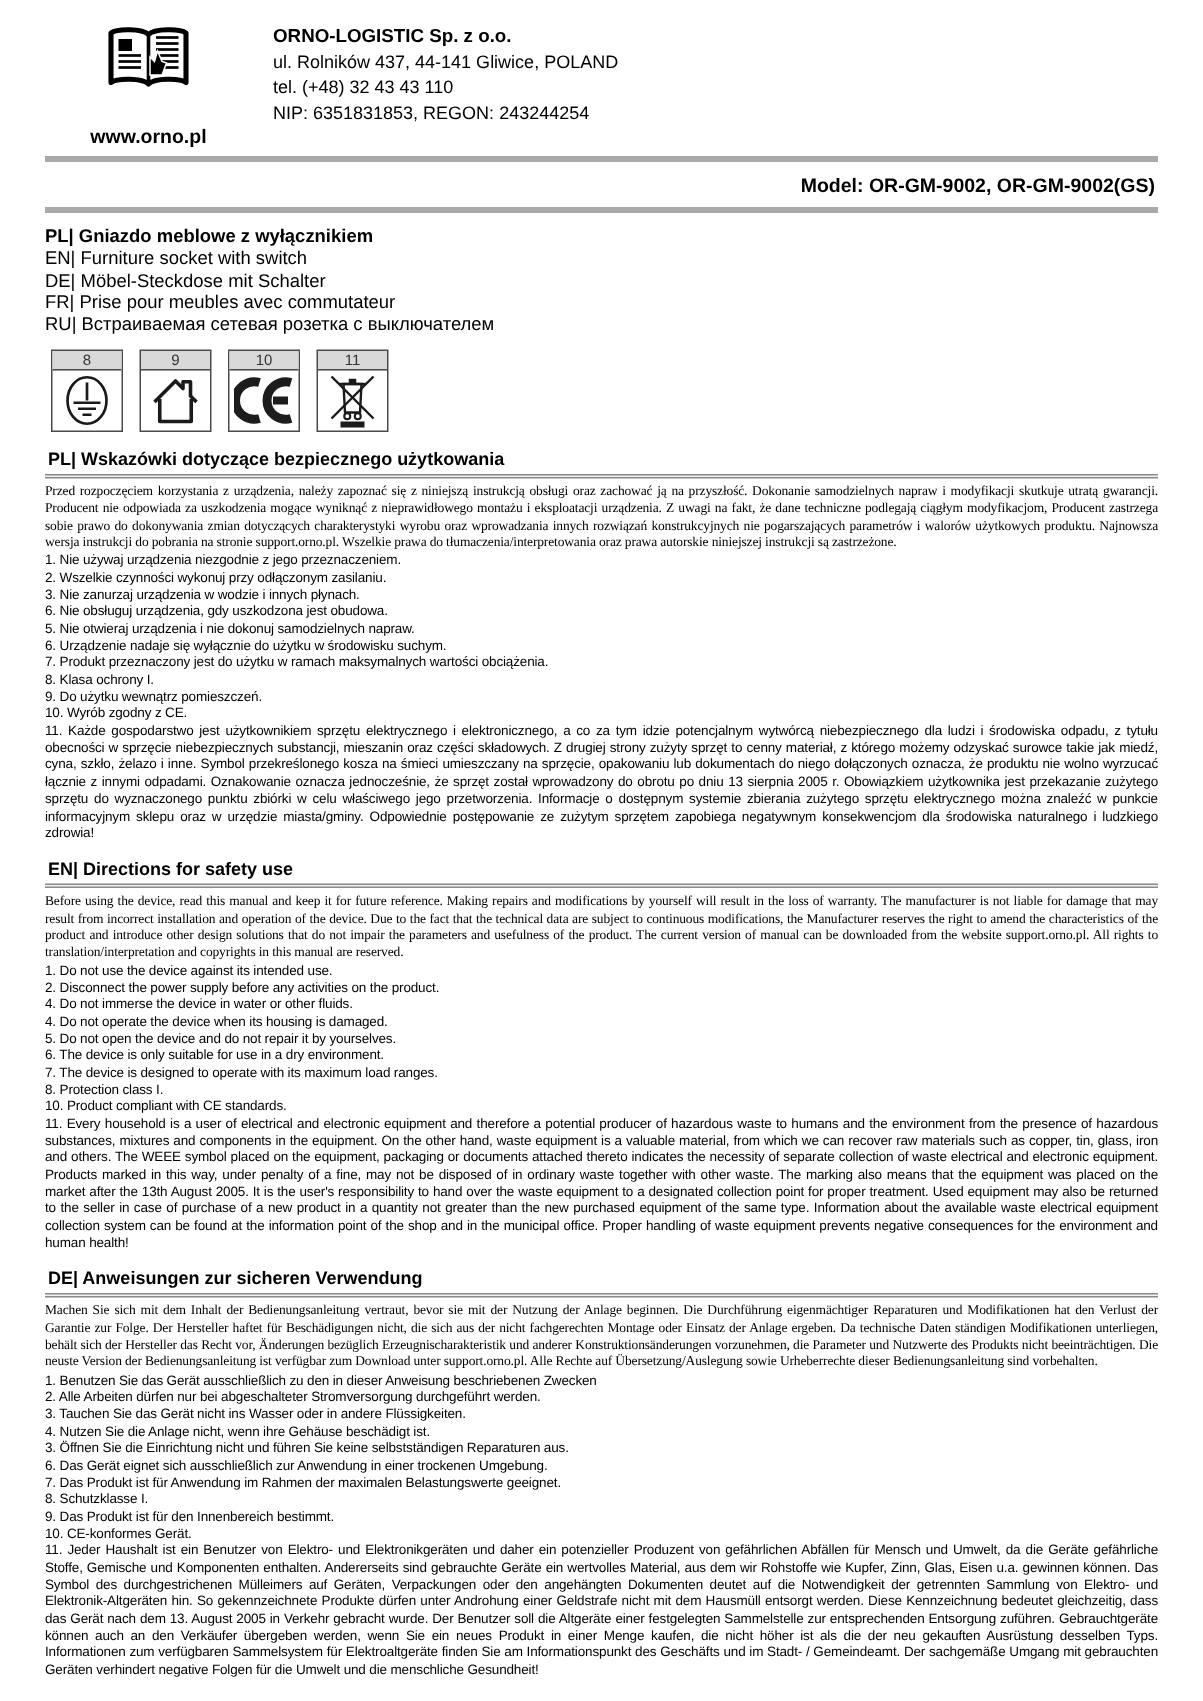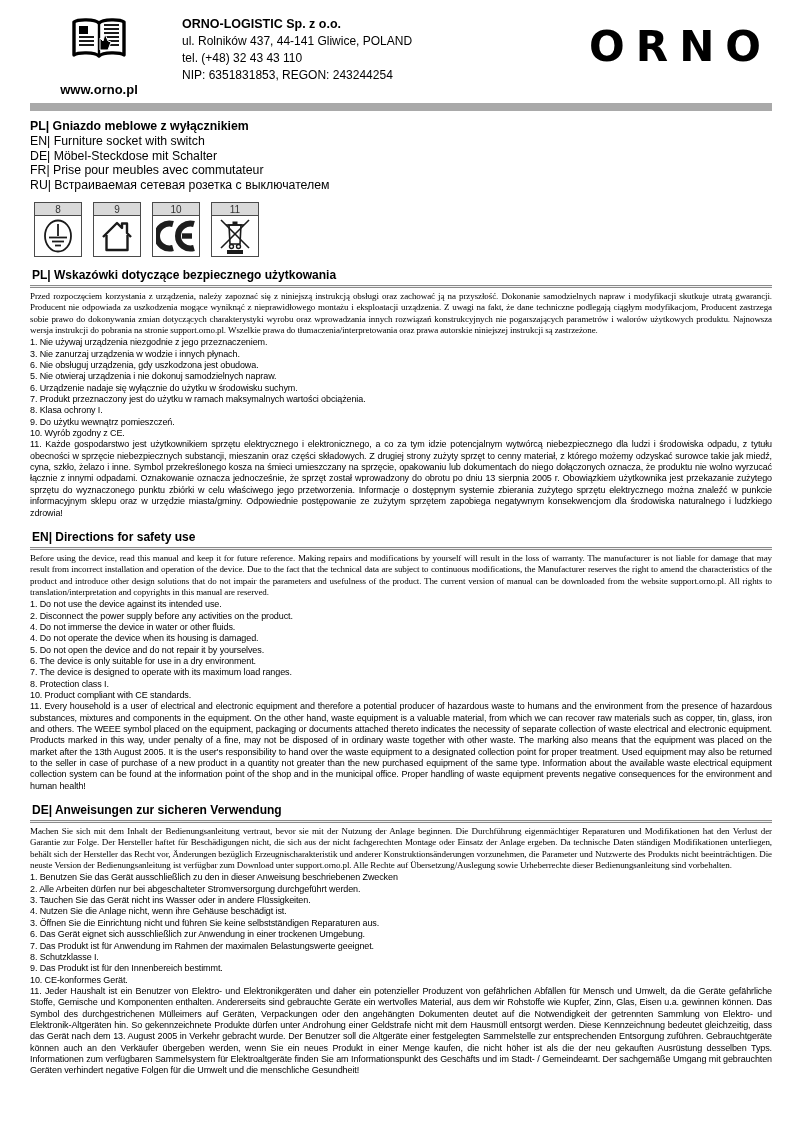--- a/index.html
+++ b/index.html
@@ -66,24 +66,24 @@
         </svg>
       </span>
       <div class="site">www.orno.pl</div>
     </div>
     <div class="hdr-mid">
       <div class="co">ORNO-LOGISTIC Sp. z o.o.</div>
       <div>ul. Rolników 437, 44-141 Gliwice, POLAND</div>
       <div>tel. (+48) 32 43 43 110</div>
       <div>NIP: 6351831853, REGON: 243244254</div>
     </div>
-    <div class="logo">ORNO</div>
   </div>
 
   <div class="rule-thick r1"></div>
+  <div class="model-row">Model: OR-GM-9002, OR-GM-9002(GS)</div>
   <div class="rule-thick"></div>
 
   <div class="titles">
     <div class="t0">PL| Gniazdo meblowe z wyłącznikiem</div>
     <div>EN| Furniture socket with switch</div>
     <div>DE| Möbel-Steckdose mit Schalter</div>
     <div>FR| Prise pour meubles avec commutateur</div>
     <div>RU| Встраиваемая сетевая розетка с выключателем</div>
   </div>
 
@@ -134,20 +134,21 @@
         </svg>
       </div>
     </div>
   </div>
 
   <div>
     <div class="sec-head">PL| Wskazówki dotyczące bezpiecznego użytkowania</div>
     <div class="sec-rule"></div>
     <div class="body-text">Przed rozpoczęciem korzystania z urządzenia, należy zapoznać się z niniejszą instrukcją obsługi oraz zachować ją na przyszłość. Dokonanie samodzielnych napraw i modyfikacji skutkuje utratą gwarancji. Producent nie odpowiada za uszkodzenia mogące wyniknąć z nieprawidłowego montażu i eksploatacji urządzenia. Z uwagi na fakt, że dane techniczne podlegają ciągłym modyfikacjom, Producent zastrzega sobie prawo do dokonywania zmian dotyczących charakterystyki wyrobu oraz wprowadzania innych rozwiązań konstrukcyjnych nie pogarszających parametrów i walorów użytkowych produktu. Najnowsza wersja instrukcji do pobrania na stronie support.orno.pl. Wszelkie prawa do tłumaczenia/interpretowania oraz prawa autorskie niniejszej instrukcji są zastrzeżone.</div>
     <div class="item">1. Nie używaj urządzenia niezgodnie z jego przeznaczeniem.</div>
+    <div class="item">2. Wszelkie czynności wykonuj przy odłączonym zasilaniu.</div>
     <div class="item">3. Nie zanurzaj urządzenia w wodzie i innych płynach.</div>
     <div class="item">6. Nie obsługuj urządzenia, gdy uszkodzona jest obudowa.</div>
     <div class="item">5. Nie otwieraj urządzenia i nie dokonuj samodzielnych napraw.</div>
     <div class="item">6. Urządzenie nadaje się wyłącznie do użytku w środowisku suchym.</div>
     <div class="item">7. Produkt przeznaczony jest do użytku w ramach maksymalnych wartości obciążenia.</div>
     <div class="item">8. Klasa ochrony I.</div>
     <div class="item">9. Do użytku wewnątrz pomieszczeń.</div>
     <div class="item">10. Wyrób zgodny z CE.</div>
     <div class="item">11. Każde gospodarstwo jest użytkownikiem sprzętu elektrycznego i elektronicznego, a co za tym idzie potencjalnym wytwórcą niebezpiecznego dla ludzi i środowiska odpadu, z tytułu obecności w sprzęcie niebezpiecznych substancji, mieszanin oraz części składowych. Z drugiej strony zużyty sprzęt to cenny materiał, z którego możemy odzyskać surowce takie jak miedź, cyna, szkło, żelazo i inne. Symbol przekreślonego kosza na śmieci umieszczany na sprzęcie, opakowaniu lub dokumentach do niego dołączonych oznacza, że produktu nie wolno wyrzucać łącznie z innymi odpadami. Oznakowanie oznacza jednocześnie, że sprzęt został wprowadzony do obrotu po dniu 13 sierpnia 2005 r. Obowiązkiem użytkownika jest przekazanie zużytego sprzętu do wyznaczonego punktu zbiórki w celu właściwego jego przetworzenia. Informacje o dostępnym systemie zbierania zużytego sprzętu elektrycznego można znaleźć w punkcie informacyjnym sklepu oraz w urzędzie miasta/gminy. Odpowiednie postępowanie ze zużytym sprzętem zapobiega negatywnym konsekwencjom dla środowiska naturalnego i ludzkiego zdrowia!</div>
   </div>

